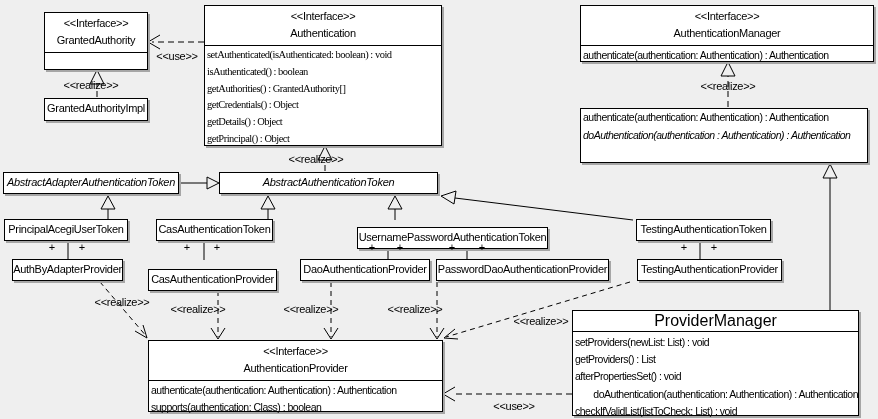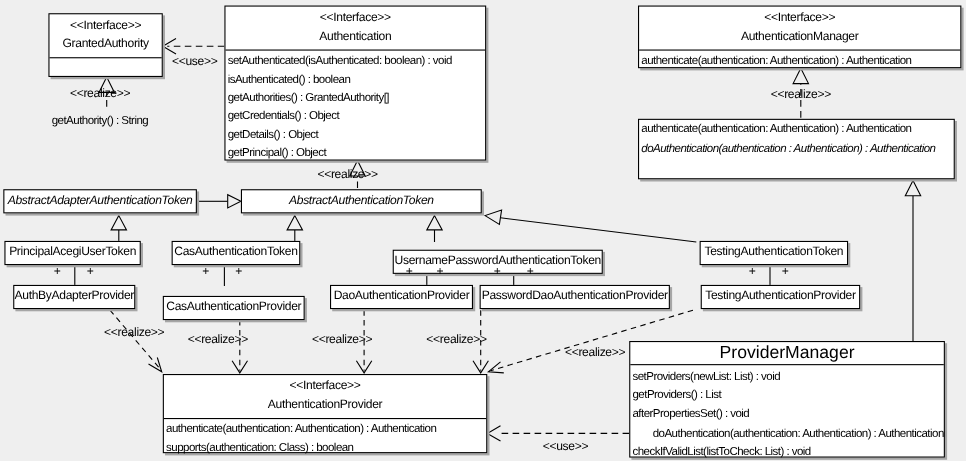--- a/index.html
+++ b/index.html
@@ -101,27 +101,30 @@
 <div class="box" style="left:44px;top:12px;width:104px;height:58px;">
   <div class="hdr hdr2">
     <div class="st">&lt;&lt;Interface&gt;&gt;</div>
     <div class="nm">GrantedAuthority</div>
   </div>
   <div class="methods">
     <div class="method" style="line-height:19px;margin-top:48px;">getAuthority() : String</div>
   </div>
 </div>
 
+<div class="box single" style="left:44px;top:98px;width:104px;height:23px;">
+  <span>GrantedAuthorityImpl</span>
+</div>
 
 <div class="box" style="left:204px;top:5px;width:238px;height:141px;">
   <div class="hdr hdr2">
     <div class="st">&lt;&lt;Interface&gt;&gt;</div>
     <div class="nm">Authentication</div>
   </div>
-  <div class="methods" style="padding-top:1px;">
+  <div class="methods" style="padding-top:1px;font-family:Liberation Serif, serif;">
     <div class="method" style="line-height:16.8px;">setAuthenticated(isAuthenticated: boolean) : void</div>
     <div class="method" style="line-height:16.8px;">isAuthenticated() : boolean</div>
     <div class="method" style="line-height:16.8px;">getAuthorities() : GrantedAuthority[]</div>
     <div class="method" style="line-height:16.8px;">getCredentials() : Object</div>
     <div class="method" style="line-height:16.8px;">getDetails() : Object</div>
     <div class="method" style="line-height:16.8px;">getPrincipal() : Object</div>
   </div>
 </div>
 
 <div class="box" style="left:580px;top:5px;width:294px;height:57px;">

